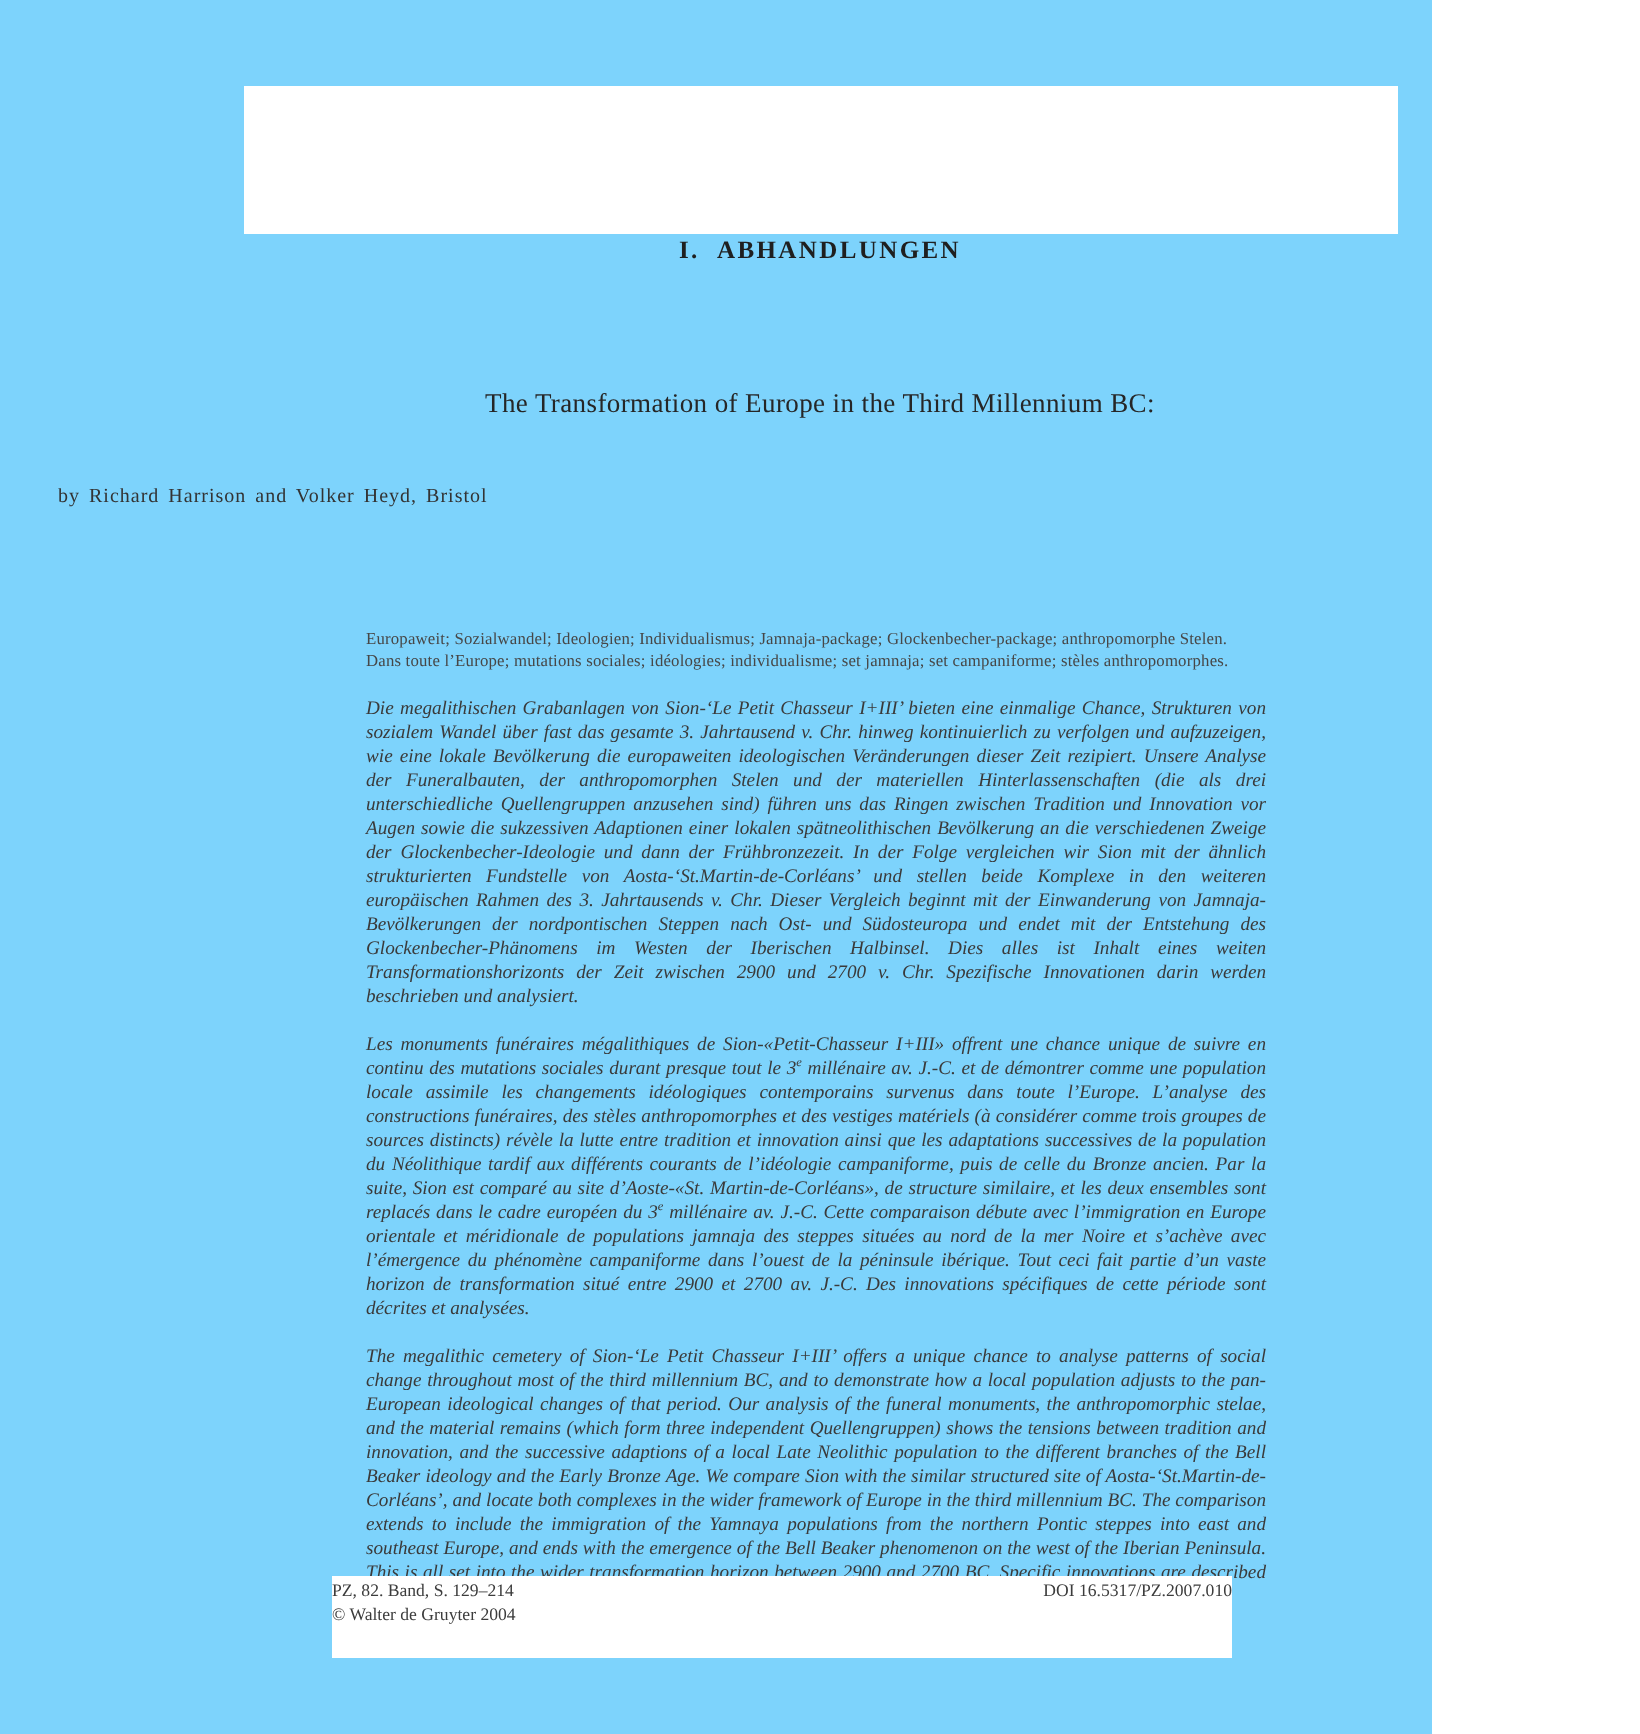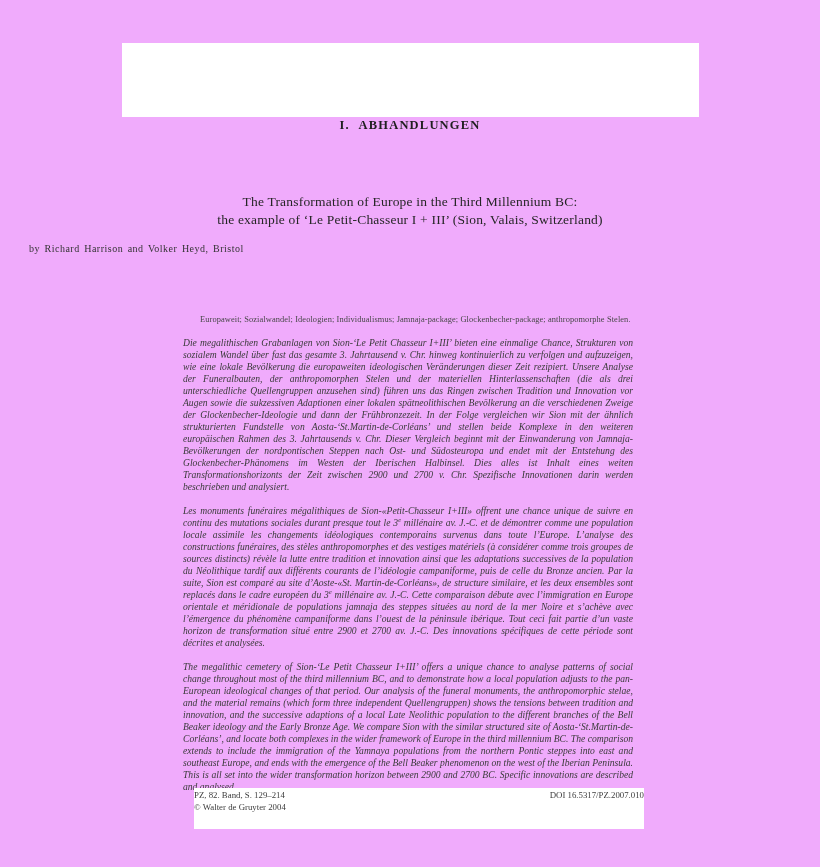--- a/index.html
+++ b/index.html
@@ -1,22 +1,22 @@
 <!DOCTYPE html>
 <html><head>
 <meta charset="utf-8">
 <style>
   html, body { margin: 0; padding: 0; }
   body { font-family: "Liberation Serif", serif; }
 
   .page {
     position: relative;
-    width: 820px;
+    width: 716px;
     height: 867px;
-    background: #f0abfc;
+    background: #7dd3fc;
     overflow: hidden;
     color: #2e2e2e;
   }
 
   .header-blank-box {
     position: absolute;
     left: 122px; top: 43px;
     width: 577px; height: 74px;
     background: #ffffff;
   }
@@ -62,36 +62,36 @@
     width: 450px;
   }
 
   .keywords {
     font-size: 8.4px;
     line-height: 11.3px;
     color: #474747;
     letter-spacing: 0.1px;
     margin-bottom: 12px;
   }
-  .keywords div { white-space: nowrap; margin-left: 17px; }
+  .keywords div { white-space: nowrap; }
 
   .abstract {
     font-style: italic;
     font-size: 9.6px;
     line-height: 12px;
     text-align: justify;
     color: #3a3a3a;
     margin: 0 0 12px 0;
   }
   .abstract b { font-weight: normal; }
   .abstract sup { font-size: 0.65em; line-height: 0; }
 
   .footer-box {
     position: absolute;
-    left: 194px; top: 788px;
+    left: 166px; top: 788px;
     width: 450px; height: 41px;
     background: #ffffff;
     font-family: Liberation Serif, serif;
   }
   .footer-row {
     display: flex;
     justify-content: space-between;
     align-items: flex-start;
     font-size: 8.8px;
     line-height: 11.5px;
@@ -103,29 +103,29 @@
 <body>
 
 <div class="page">
 
   <div class="header-blank-box"></div>
 
   <div class="section-heading">I. ABHANDLUNGEN</div>
 
   <div class="title-block">
     <div>The Transformation of Europe in the Third Millennium BC:</div>
-    <div>the example of ‘Le Petit-Chasseur I + III’ (Sion, Valais, Switzerland)</div>
   </div>
 
   <div class="byline">by Richard Harrison and Volker Heyd, Bristol</div>
 
   <div class="content">
 
     <div class="keywords">
       <div>Europaweit; Sozialwandel; Ideologien; Individualismus; Jamnaja-package; Glockenbecher-package; anthropomorphe Stelen.</div>
+      <div>Dans toute l’Europe; mutations sociales; idéologies; individualisme; set jamnaja; set campaniforme; stèles anthropomorphes.</div>
     </div>
 
     <p class="abstract"><span>Die megalithischen Grabanlagen von Sion-‘Le Petit Chasseur I+III’ bieten eine einmalige Chance, Strukturen von sozialem Wandel über fast das gesamte 3. Jahrtausend v. Chr. hinweg kontinuierlich zu verfolgen und aufzuzeigen, wie eine lokale Bevölkerung die europaweiten ideologischen Veränderungen dieser Zeit rezipiert. Unsere Analyse der Funeralbauten, der anthropomorphen Stelen und der materiellen Hinterlassenschaften (die als drei unterschiedliche </span><b>Quellengruppen</b><span> anzusehen sind) führen uns das Ringen zwischen Tradition und Innovation vor Augen sowie die sukzessiven Adaptionen einer lokalen spätneolithischen Bevölkerung an die verschiedenen Zweige der Glockenbecher-Ideologie und dann der Frühbronzezeit. In der Folge vergleichen wir Sion mit der ähnlich strukturierten Fundstelle von Aosta-‘St.Martin-de-Corléans’ und stellen beide Komplexe in den weiteren europäischen Rahmen des 3. Jahrtausends v. Chr. Dieser Vergleich beginnt mit der Einwanderung von Jamnaja-Bevölkerungen der nordpontischen Steppen nach Ost- und Südosteuropa und endet mit der Entstehung des Glockenbecher-Phänomens im Westen der Iberischen Halbinsel. Dies alles ist Inhalt eines weiten Transformationshorizonts der Zeit zwischen 2900 und 2700 v. Chr. Spezifische Innovationen darin werden beschrieben und analysiert.</span></p>
 
     <p class="abstract"><span>Les monuments funéraires mégalithiques de Sion-«Petit-Chasseur I+III» offrent une chance unique de suivre en continu des mutations sociales durant presque tout le 3</span><sup>e</sup><span> millénaire av. J.-C. et de démontrer comme une population locale assimile les changements idéologiques contemporains survenus dans toute l’Europe. L’analyse des constructions funéraires, des stèles anthropomorphes et des vestiges matériels (à considérer comme trois </span><b>groupes de sources</b><span> distincts) révèle la lutte entre tradition et innovation ainsi que les adaptations successives de la population du Néolithique tardif aux différents courants de l’idéologie campaniforme, puis de celle du Bronze ancien. Par la suite, Sion est comparé au site d’Aoste-«St. Martin-de-Corléans», de structure similaire, et les deux ensembles sont replacés dans le cadre européen du 3</span><sup>e</sup><span> millénaire av. J.-C. Cette comparaison débute avec l’immigration en Europe orientale et méridionale de populations jamnaja des steppes situées au nord de la mer Noire et s’achève avec l’émergence du phénomène campaniforme dans l’ouest de la péninsule ibérique. Tout ceci fait partie d’un vaste horizon de transformation situé entre 2900 et 2700 av. J.-C. Des innovations spécifiques de cette période sont décrites et analysées.</span></p>
 
     <p class="abstract"><span>The megalithic cemetery of Sion-‘Le Petit Chasseur I+III’ offers a unique chance to analyse patterns of social change throughout most of the third millennium BC, and to demonstrate how a local population adjusts to the pan-European ideological changes of that period. Our analysis of the funeral monuments, the anthropomorphic stelae, and the material remains (which form three independent </span><b>Quellengruppen</b><span>) shows the tensions between tradition and innovation, and the successive adaptions of a local Late Neolithic population to the different branches of the Bell Beaker ideology and the Early Bronze Age. We compare Sion with the similar structured site of Aosta-‘St.Martin-de-Corléans’, and locate both complexes in the wider framework of Europe in the third millennium BC. The comparison extends to include the immigration of the Yamnaya populations from the northern Pontic steppes into east and southeast Europe, and ends with the emergence of the Bell Beaker phenomenon on the west of the Iberian Peninsula. This is all set into the wider transformation horizon between 2900 and 2700 BC. Specific innovations are described and analysed.</span></p>
 
   </div>
 

